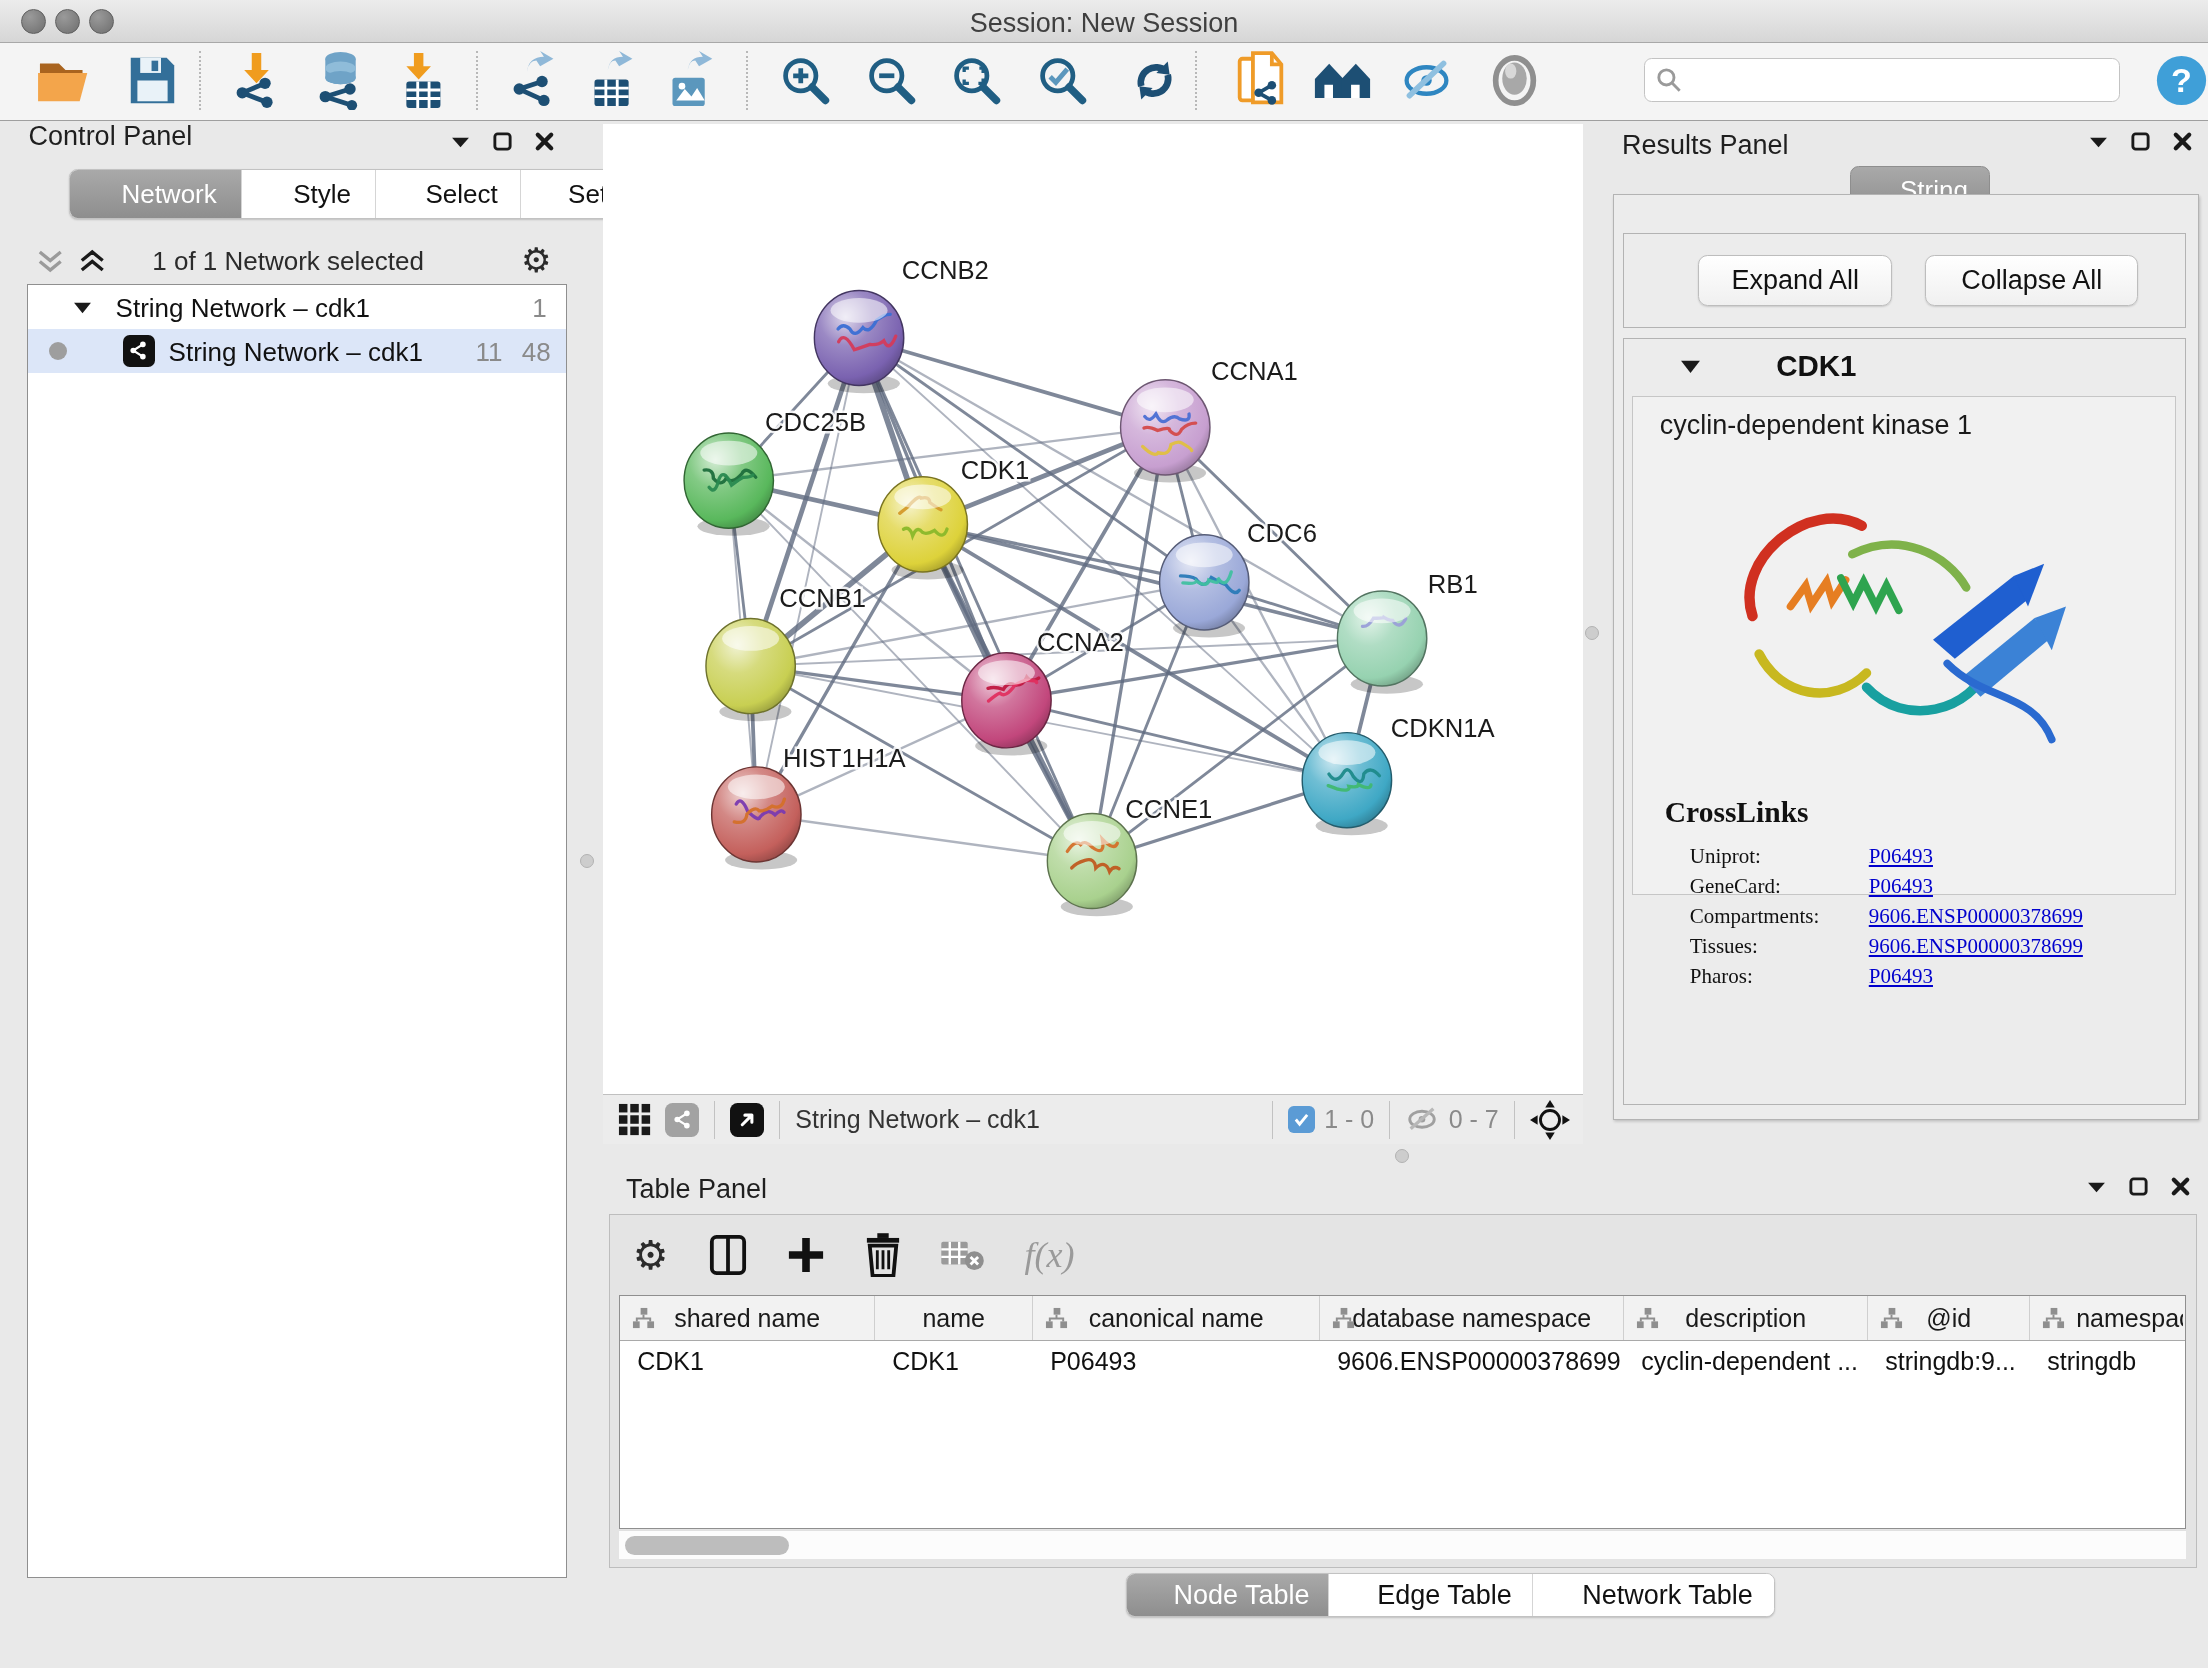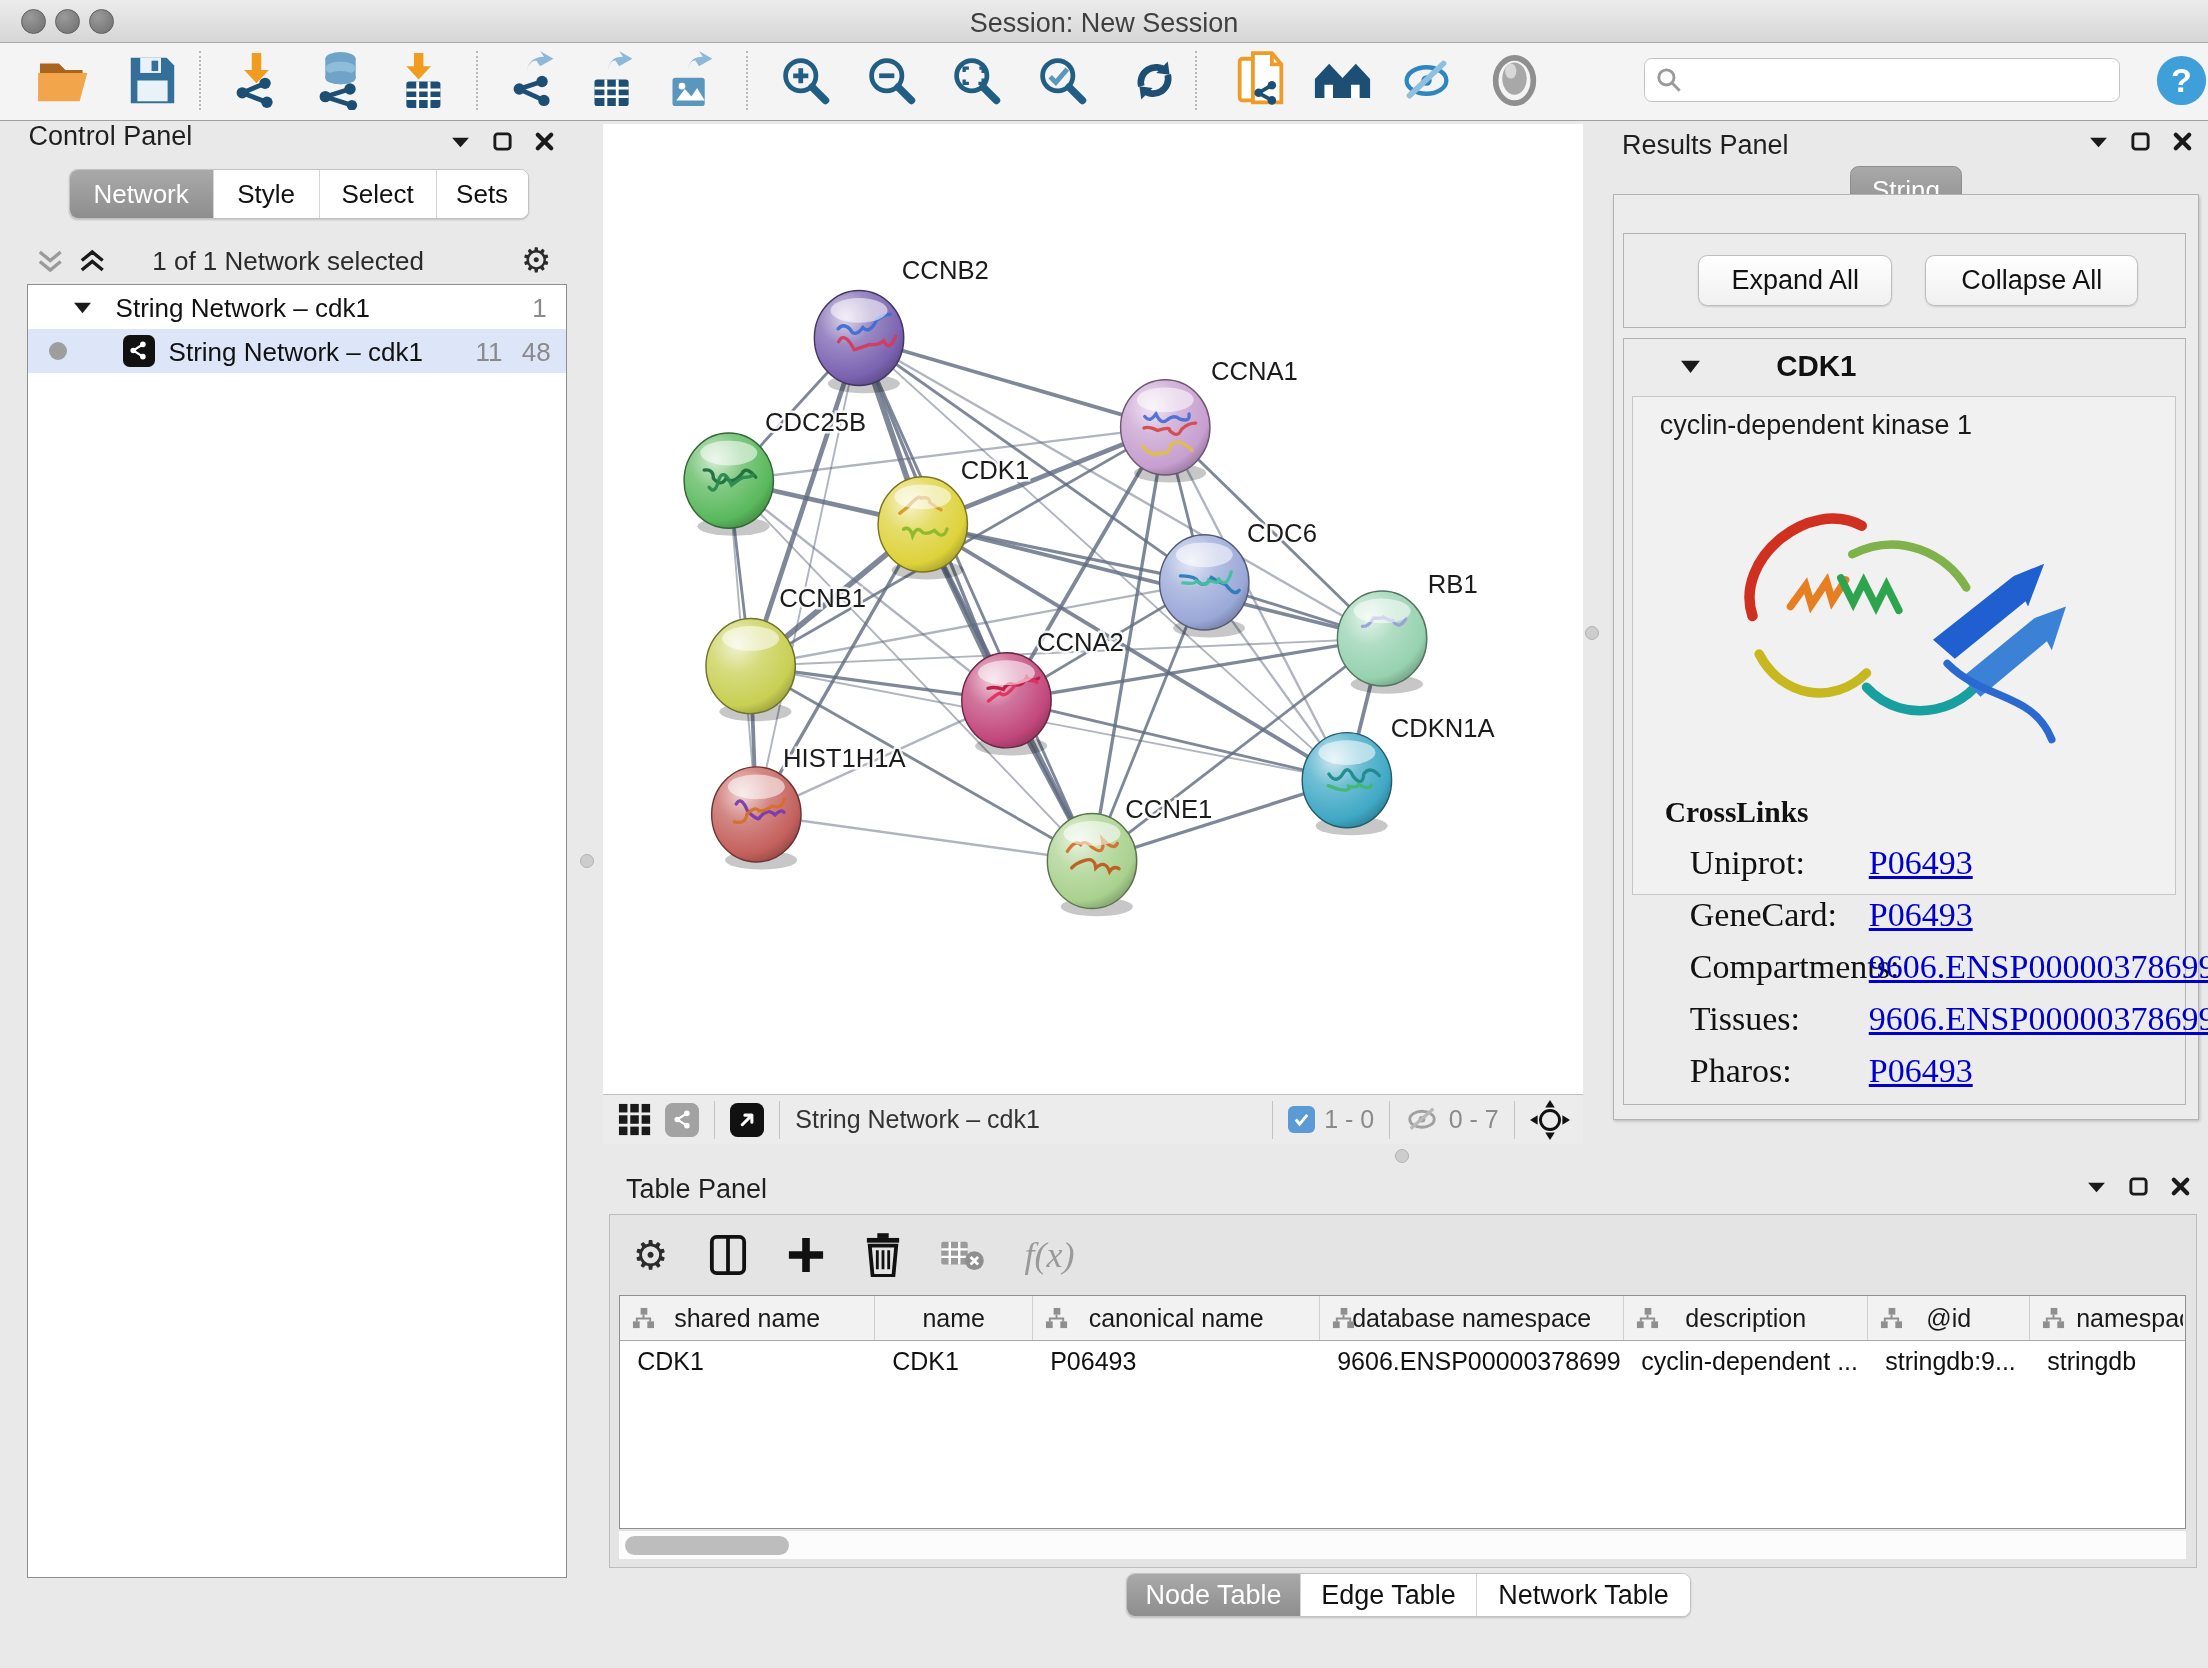--- a/index.html
+++ b/index.html
@@ -16,21 +16,21 @@
   .tbtn{position:absolute;top:5.7px;width:63px;height:63px;display:flex;align-items:center;justify-content:center;cursor:default;}
   .tsep{position:absolute;top:7.6px;width:0;height:59px;border-left:2.9px dotted #b8b8b8;}
   .searchfield{position:absolute;left:1644px;top:15px;width:476px;height:44px;background:#fff;border:1.9px solid #c3c3c3;
     border-radius:7.6px;display:flex;align-items:center;padding-left:9.5px;box-sizing:border-box;}
   .searchfield input{border:none;outline:none;font-size:25px;width:409px;background:transparent;font-family:"Liberation Sans",sans-serif;}
   
   .panel-title{font-size:27px;color:#1f1f1f;}
   .winctl{display:flex;gap:21px;align-items:center;}
   .tabbar{display:flex;border:1px solid #c2c2c2;border-radius:8.6px;overflow:hidden;background:#fff;
     box-shadow:0 1px 1.9px rgba(0,0,0,.18);}
-  .tab{font-size:26px;color:#111;display:flex;align-items:center;justify-content:center;background:#fff;border-right:1px solid #d5d5d5;}
+  .tab{font-size:26px;color:#111;display:flex;align-items:center;justify-content:center;background:#fff;border-right:1px solid #d5d5d5;padding-left:28px;}
   .tab:last-child{border-right:none;}
   .tab.sel{background:linear-gradient(#a9a9a9,#8e8e8e);color:#fff;}
   
   .ctl-list{position:absolute;left:19px;top:164px;width:538px;height:1292px;background:#fff;border:1.9px solid #8f8f8f;}
   .netrow{position:relative;height:44px;display:flex;align-items:center;font-size:26px;color:#111;}
   .badge-share{width:32px;height:32px;border-radius:6.7px;background:#111;display:flex;align-items:center;justify-content:center;}
   
   .canvas{position:absolute;left:603px;top:124px;width:980px;height:970px;background:#ffffff;}
   .net-toolbar{position:absolute;left:603px;top:1094px;width:980px;height:49px;background:#ececec;
     border-top:1px solid #c0c0c0;display:flex;align-items:center;font-size:25px;color:#333;}
@@ -594,21 +594,21 @@
               <path d="M160 95 C210 70 260 95 280 130" stroke="#7fb24a" stroke-width="9"></path>
             </g>
             <polygon points="245,185 330,118 348,140 268,205" fill="#1f5fd0"></polygon>
             <polygon points="330,118 362,105 345,150" fill="#1f5fd0"></polygon>
             <polygon points="275,225 352,162 368,184 295,245" fill="#3b82d6"></polygon>
             <polygon points="352,162 385,150 370,196" fill="#3b82d6"></polygon>
             <path d="M260 210 C300 250 350 240 370 290" fill="none" stroke="#2a6ad0" stroke-width="8" stroke-linecap="round"></path>
           </svg>
           <div class="crosslinks abs" style="left:0;top:399px;width:100%;">
             <div style="margin-left:32px;font-size:29.5px;font-weight:bold;color:#111;">CrossLinks</div>
-            <div style="margin:15px 0 0 57px;font-size:34px;color:#111;display:grid;grid-template-columns:179px auto;row-gap:14px;">
+            <div style="margin:15px 0 0 57px;font-size:21px;color:#111;display:grid;grid-template-columns:179px auto;row-gap:5px;">
               <span>Uniprot:</span>
                 <a href="#">P06493</a>
               <span>GeneCard:</span>
                 <a href="#">P06493</a>
               <span>Compartments:</span>
                 <a href="#">9606.ENSP00000378699</a>
               <span>Tissues:</span>
                 <a href="#">9606.ENSP00000378699</a>
               <span>Pharos:</span>
                 <a href="#">P06493</a>

